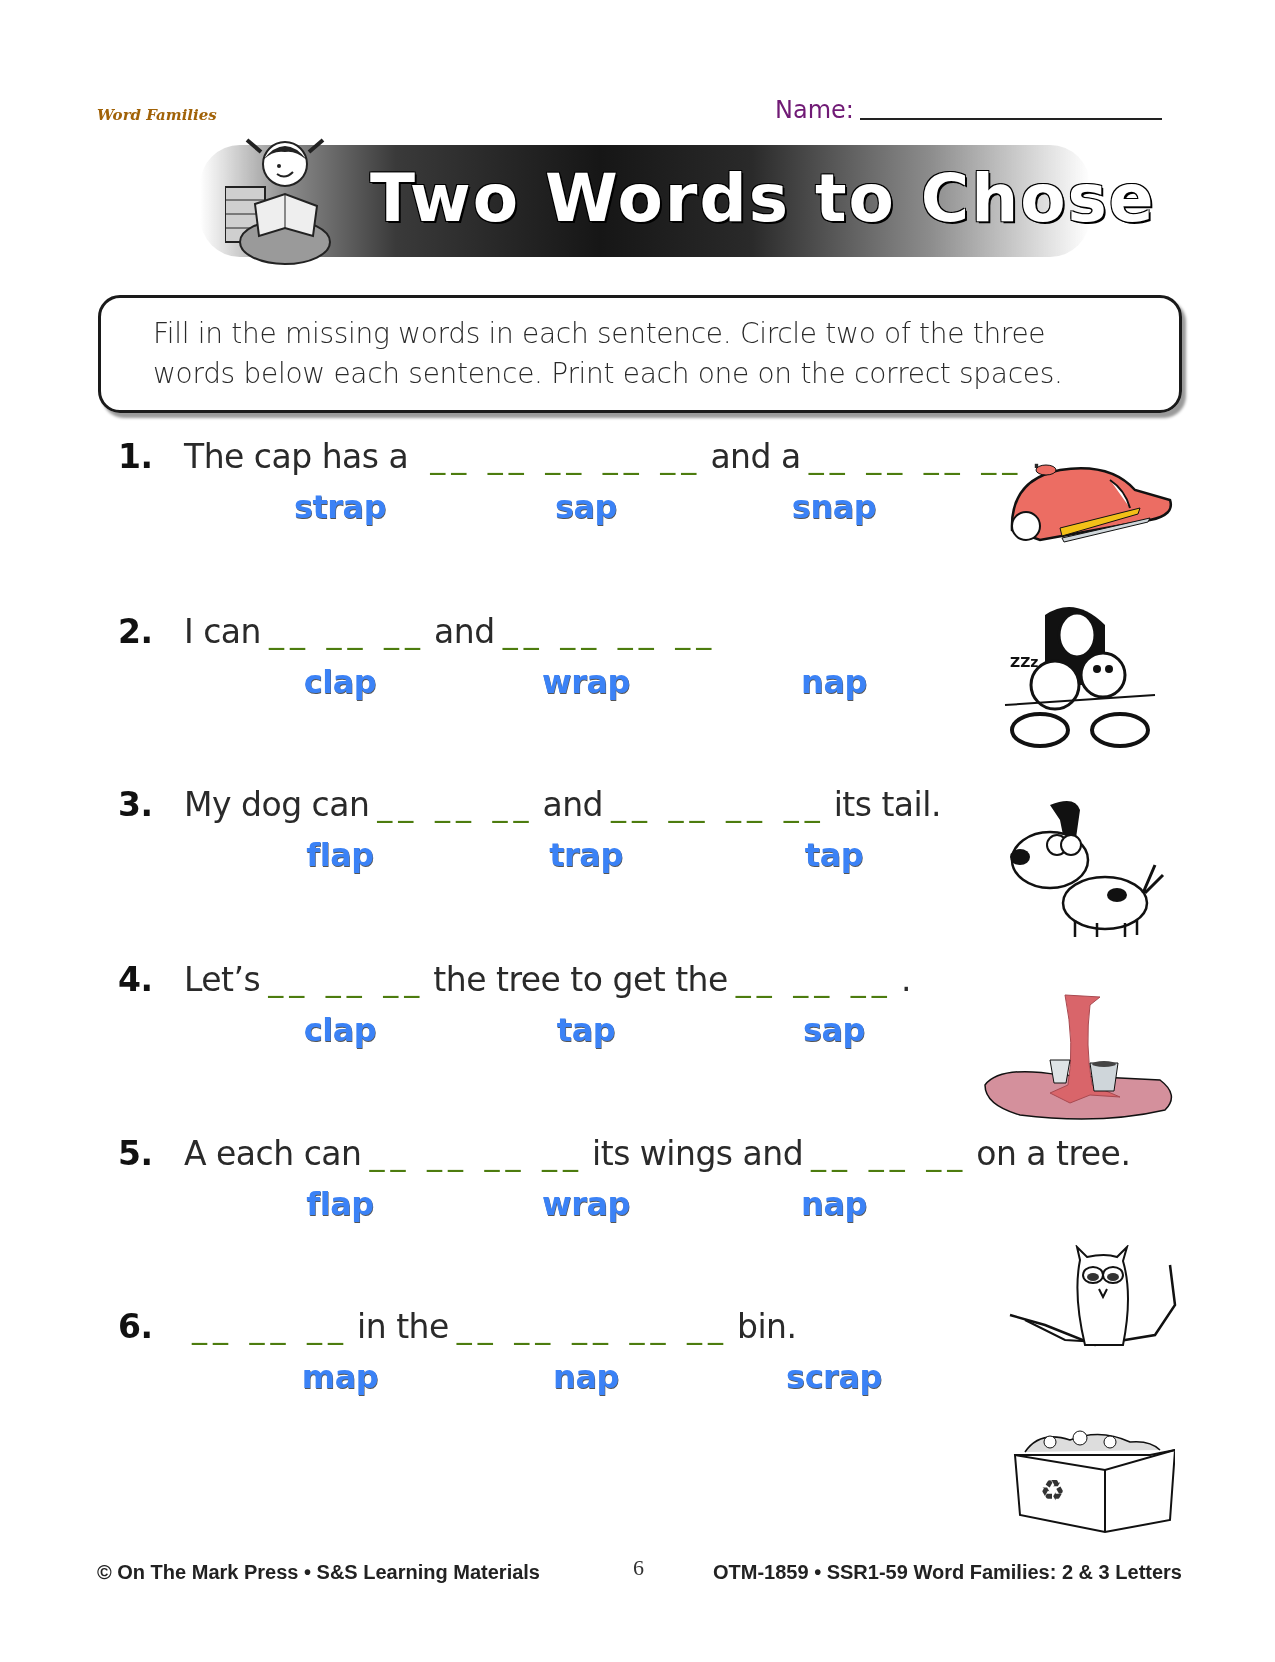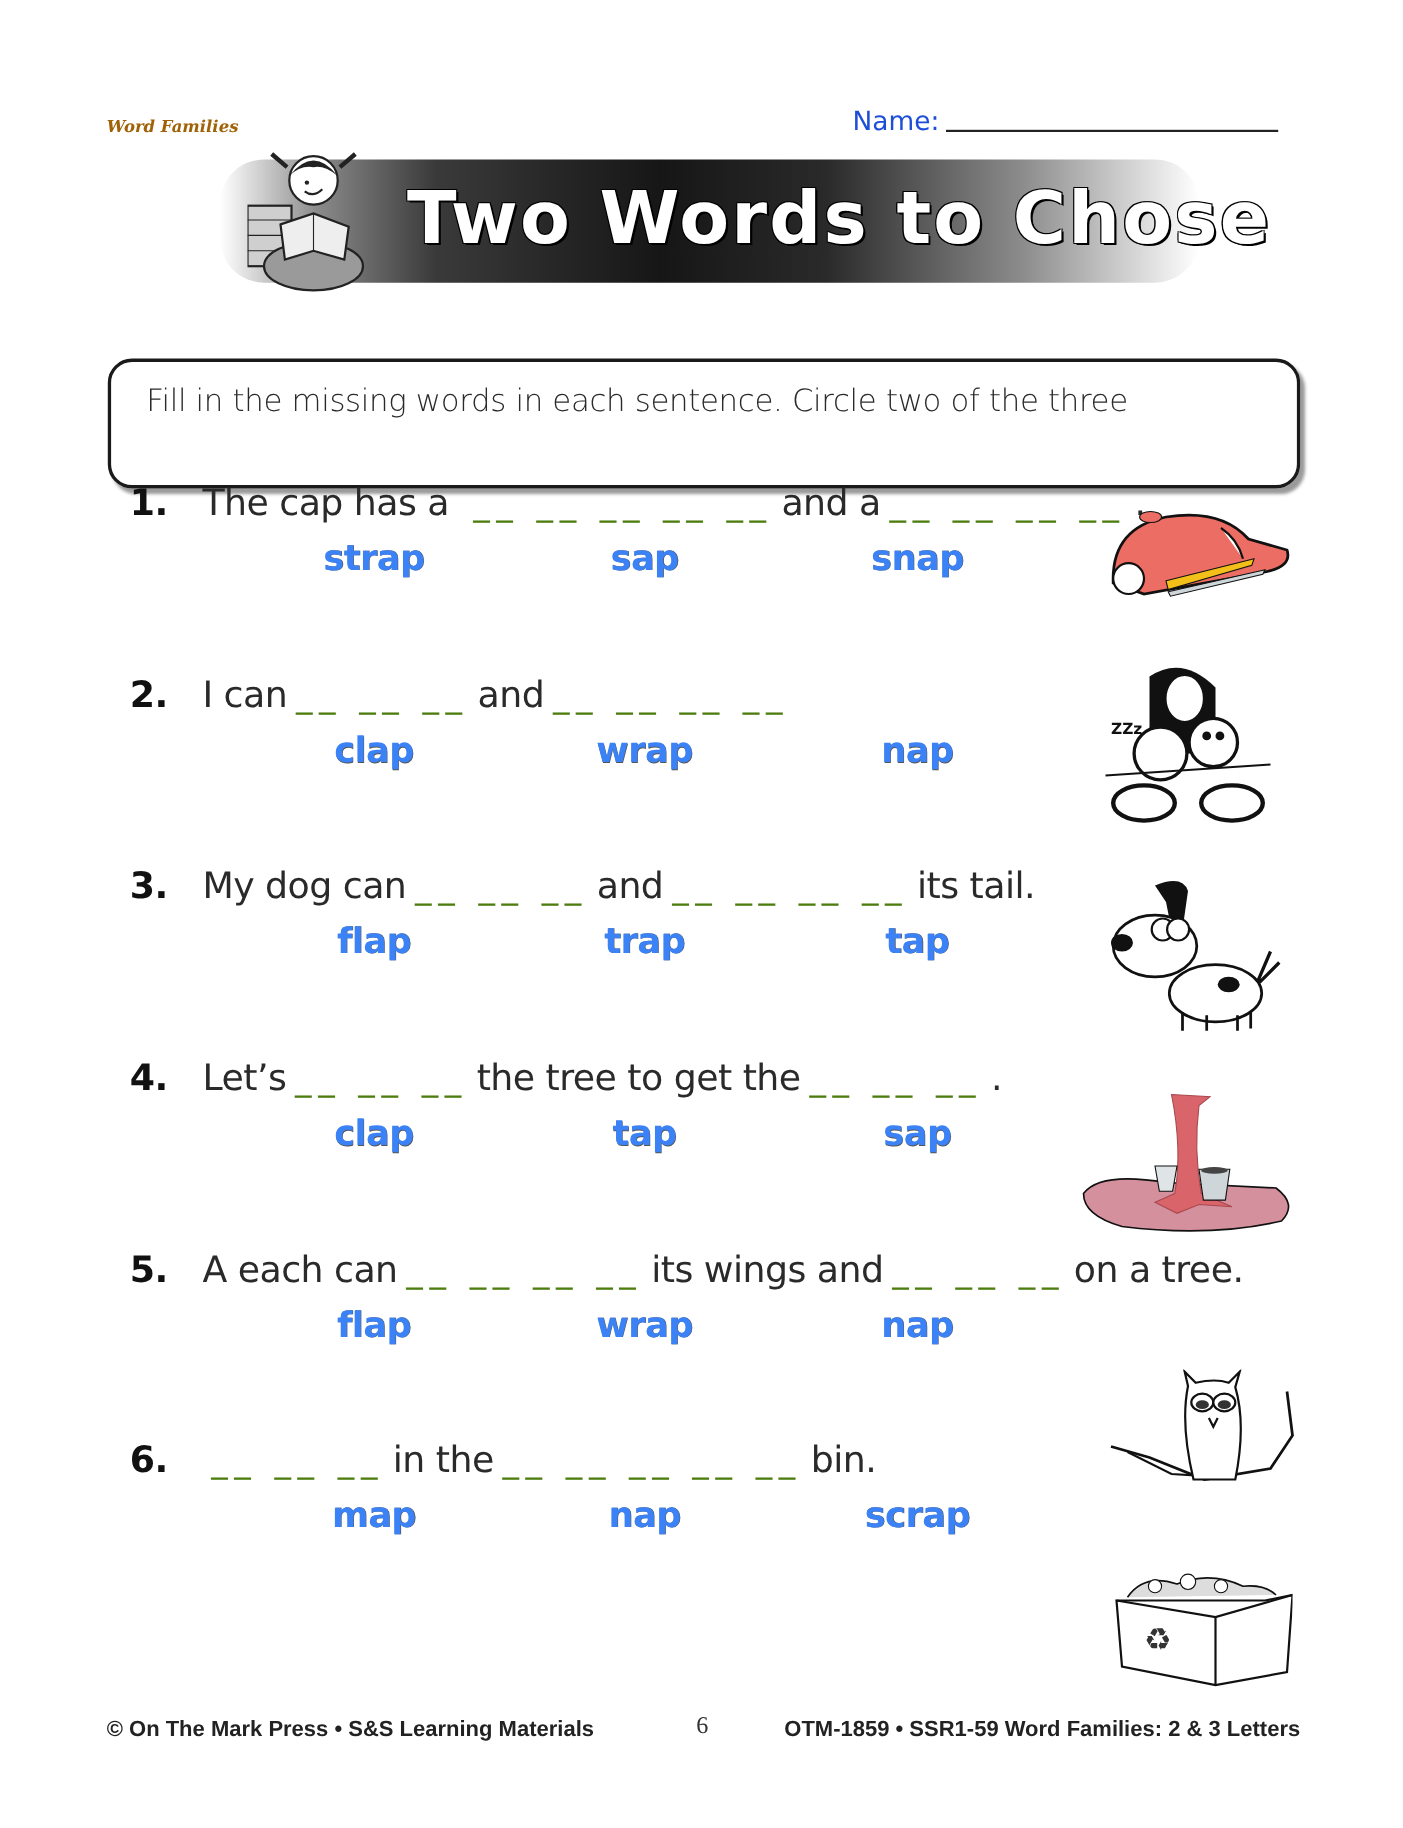--- a/index.html
+++ b/index.html
@@ -6,21 +6,21 @@
   html, body { width: 1275px; height: 1662px; background: #ffffff; overflow: hidden; }
   body { position: relative; font-family: "DejaVu Sans", sans-serif; color: #1a1a1a; }
 
   .header-left {
     position: absolute; left: 97px; top: 106px;
     font-family: "DejaVu Serif", serif; font-style: italic; font-weight: bold;
     font-size: 15px; color: #a16207;
   }
   .name-field {
     position: absolute; left: 775px; top: 96px; display: flex; align-items: flex-end;
-    font-family: "DejaVu Sans", sans-serif; font-size: 24px; color: #1d4ed8;
+    font-family: "DejaVu Sans", sans-serif; font-size: 24px; color: #701a75;
   }
   .name-line { width: 302px; height: 2px; background: #222; margin-left: 6px; margin-bottom: 4px; }
 
   .banner {
     position: absolute; left: 200px; top: 145px; width: 890px; height: 112px;
     background: linear-gradient(90deg, rgba(255,255,255,0) 0%, #8a8a8a 10%, #3a3a3a 22%, #161616 45%, #2a2a2a 62%, #8c8c8c 82%, rgba(255,255,255,0) 100%);
     filter: blur(0.5px);
     border-radius: 40px;
   }
   .banner-title {
@@ -28,25 +28,24 @@
     font-family: "DejaVu Sans", sans-serif; font-weight: bold; font-size: 66px;
     color: #ffffff; letter-spacing: 2px;
     text-shadow: 2px 2px 0 #000, -1px -1px 0 #000, 1px -1px 0 #000, -1px 1px 0 #000;
   }
   .girl-illus { position: absolute; left: 225px; top: 132px; width: 120px; height: 135px; }
 
   .instructions {
     position: absolute; left: 98px; top: 295px; width: 1084px; height: 118px;
     border: 3px solid #1a1a1a; border-radius: 22px;
     box-shadow: 4px 5px 3px #9a9a9a;
-    padding: 16px 32px;
+    padding: 16px 52px;
     font-size: 28px; line-height: 40px; color: #2a2a2a;
     font-family: "DejaVu Sans", sans-serif; font-weight: 300;
     letter-spacing: -0.3px;
-    margin-top: 31px;
   }
 
   .question { position: absolute; left: 118px; width: 980px; height: 100px; }
   .q-line { position: absolute; left: 0; top: 0; display: flex; align-items: baseline; white-space: nowrap;
     font-size: 33px; color: #2a2a2a; letter-spacing: -0.5px; }
   .q-num { font-weight: bold; width: 66px; color: #111; }
   .blanks { display: inline-block; margin: 0 8px; letter-spacing: 6px; font-size: 30px; color:#4d7c0f; }
   .choices { position: absolute; top: 51px; left: 0; width: 800px; height: 40px; }
   .choice { position: absolute; font-weight: bold; font-size: 32px; color: #3b82f6; letter-spacing: -0.5px;
     text-shadow: 0.5px 0.5px 0 #555; transform: translateX(-50%); }
@@ -78,20 +77,21 @@
   <path d="M36 20 L22 8 M84 20 L98 8" stroke="#222" stroke-width="4"></path>
   <circle cx="54" cy="34" r="2" fill="#222"></circle>
     <path d="M52 42 Q60 48 68 40" stroke="#222" fill="none" stroke-width="2"></path>
   <path d="M30 72 L60 62 L92 74 L88 104 L60 96 L34 104Z" fill="#eee" stroke="#222" stroke-width="2"></path>
   <line x1="60" y1="62" x2="60" y2="96" stroke="#222"></line>
 </svg>
 <div class="banner-title">Two Words to Chose</div>
 
 <div class="instructions">
   <div>Fill in the missing words in each sentence.  Circle two of the three</div>
+  <div>words below each sentence.  Print each one on the correct spaces.</div>
 </div>
 
 <div class="question" style="top:437px;">
   <div class="q-line">
     <span class="q-num">1.</span>
     <span>The cap has a</span>
     <span class="blanks" style="margin-left:22px">__ __ __ __ __</span>
     <span>and a</span>
     <span class="blanks">__ __ __ __</span>
     <span>.</span>

